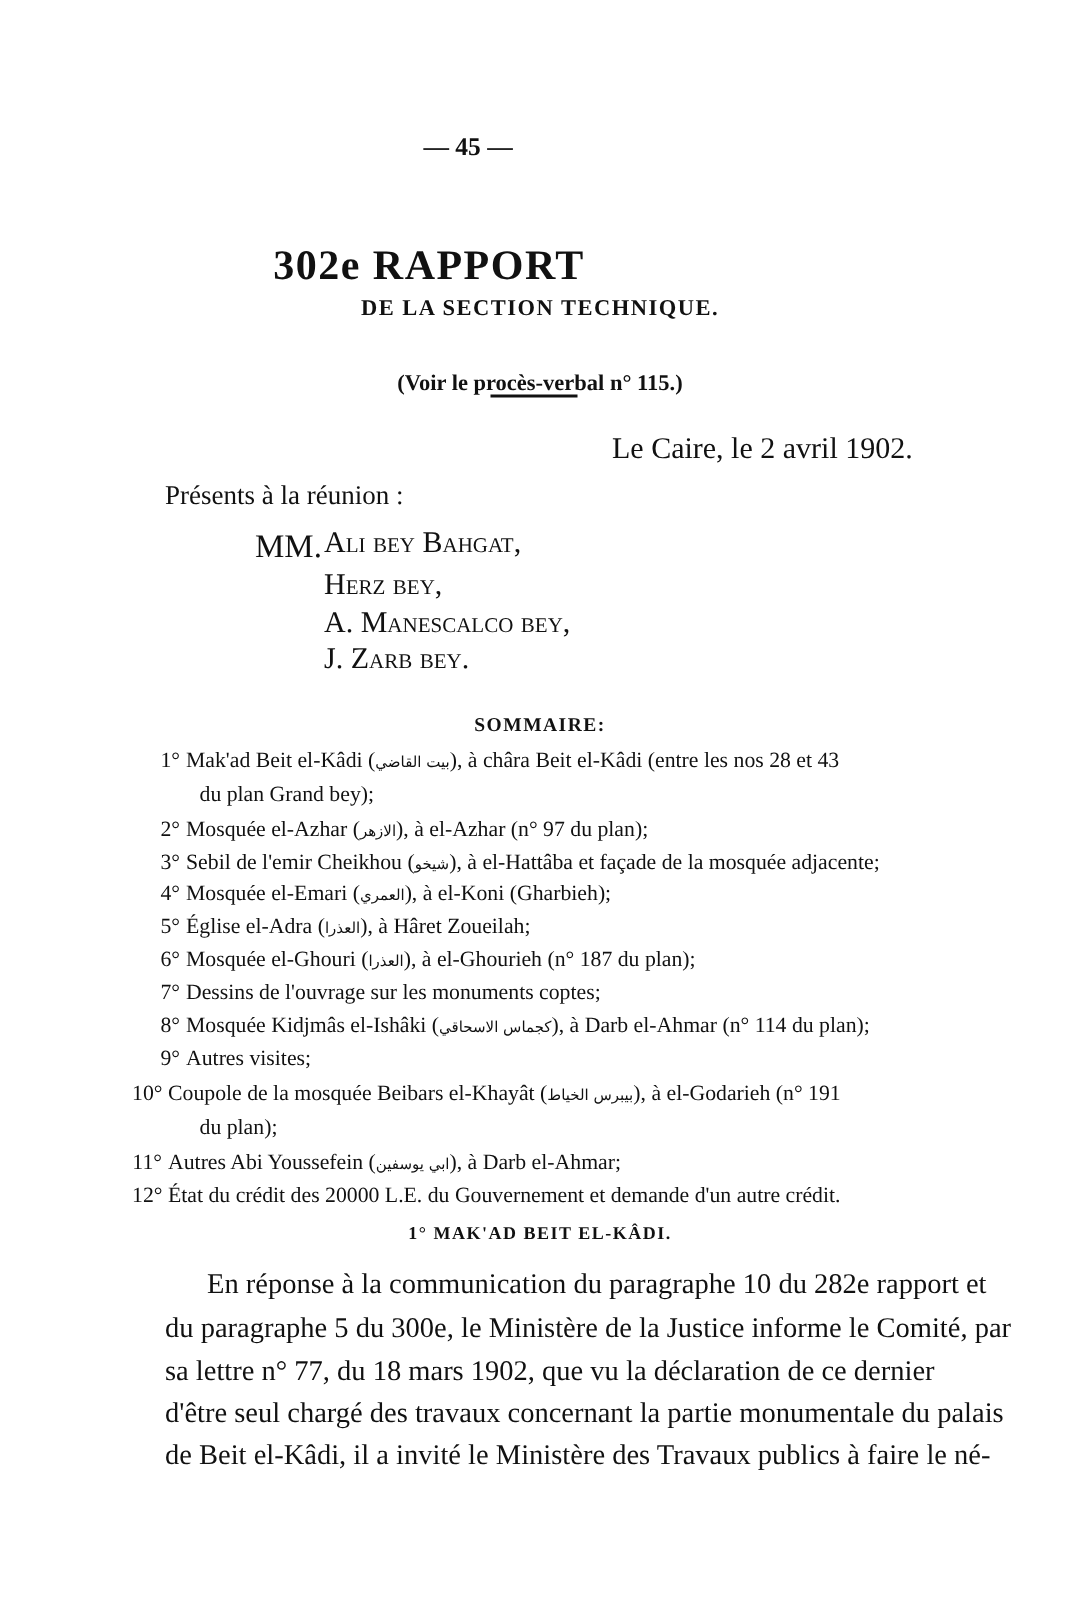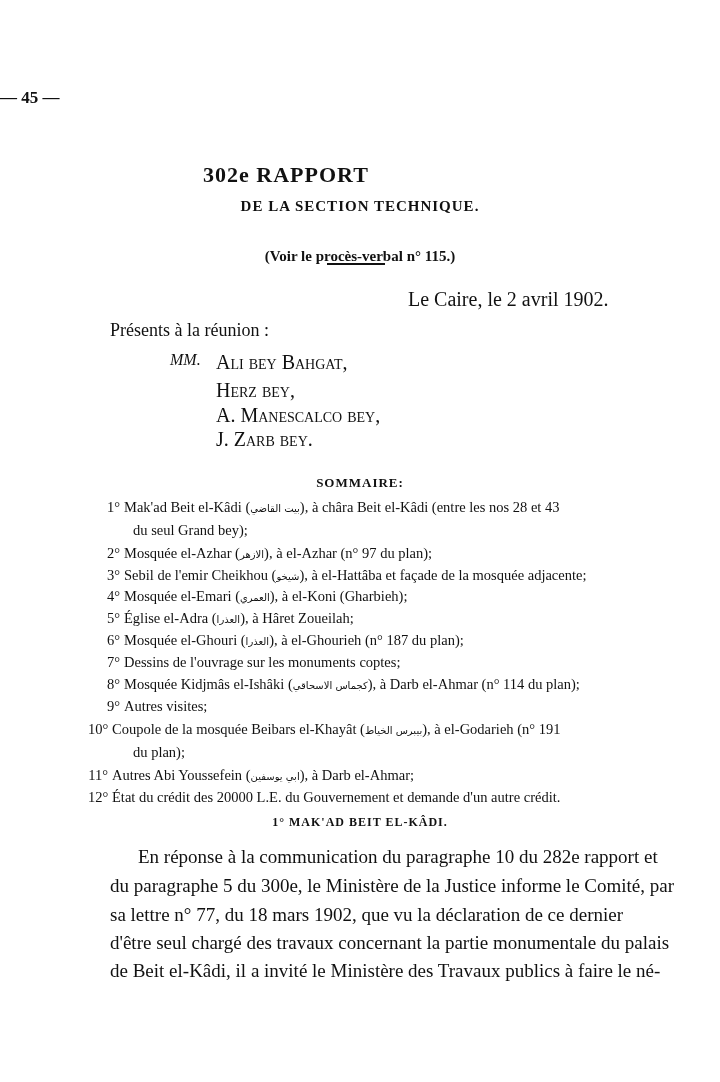--- a/index.html
+++ b/index.html
@@ -2,29 +2,29 @@
 <html><head>
   <meta charset="utf-8">
   <style>
     html, body { margin: 0; padding: 0; background: #ffffff; }
     body {
       width: 720px; height: 1082px; position: relative; overflow: hidden;
       font-family: "Liberation Serif", "DejaVu Serif", serif;
       color: #111111;
     }
     .abs { position: absolute; white-space: nowrap; }
-    .page-number { top: 88px; left: 0; width: 624px; font-size: 17px; font-weight: bold; }
-    .title { top: 162px; left: 0; width: 572px; text-align: center; font-size: 22px; font-weight: bold; letter-spacing: 1px; }
+    .page-number { top: 88px; left: 0; width: 624px; text-align: center; font-size: 17px; font-weight: bold; }
+    .title { top: 162px; left: 0; width: 572px; text-align: center; font-size: 28px; font-weight: bold; letter-spacing: 1px; }
     .subtitle { top: 198px; left: 0; width: 720px; text-align: center; font-size: 15px; font-weight: bold; letter-spacing: 1px; }
     .ref { top: 228px; left: 0; width: 720px; text-align: center; font-size: 15px; font-weight: bold; margin-top: 20px; }
     .rule { top: 263px; left: 327px; width: 58px; height: 2px; background: #111; }
     .date { top: 288px; left: 408px; font-size: 20px; }
     .present-label { top: 320px; left: 110px; font-size: 18px; }
     .member { font-size: 20px; }
-    .mm { top: 351px; left: 170px; font-size: 16px; font-style: italic; }
+    .mm { top: 351px; left: 170px; font-size: 22px; }
     .m1 { top: 351px; left: 216px; }
     .m2 { top: 379px; left: 216px; }
     .m3 { top: 404px; left: 216px; }
     .m4 { top: 428px; left: 216px; }
     .sc { font-variant: small-caps; }
     .sommaire { top: 475px; left: 0; width: 720px; text-align: center; font-size: 13px; font-weight: bold; letter-spacing: 1px; }
     .item { font-size: 14.5px; left: 100px; }
     .item .num { display: inline-block; width: 20px; text-align: right; margin-right: 4px; }
     .item .ar { font-family: "DejaVu Sans", sans-serif; font-size: 10px; }
     .cont { left: 133px; font-size: 14.5px; }
@@ -46,21 +46,21 @@
 <div class="abs mm">MM.</div>
 <div class="abs member m1 sc">Ali bey Bahgat,</div>
 <div class="abs member m2 sc">Herz bey,</div>
 <div class="abs member m3 sc">A. Manescalco bey,</div>
 <div class="abs member m4 sc">J. Zarb bey.</div>
 
 <div class="abs sommaire">SOMMAIRE:</div>
 
 <div id="sommaire-list">
     <div class="abs item" style="top: 499px; left: 100px;"><span class="num">1°</span><span>Mak'ad Beit el-Kâdi (</span><span class="ar" dir="rtl">بيت القاضي</span><span>), à châra Beit el-Kâdi (entre les nos 28 et 43</span></div>
-    <div class="abs cont" style="top: 522px;">du seul Grand bey);</div>
+    <div class="abs cont" style="top: 522px;">du plan Grand bey);</div>
     <div class="abs item" style="top: 545px; left: 100px;"><span class="num">2°</span><span>Mosquée el-Azhar (</span><span class="ar" dir="rtl">الازهر</span><span>), à el-Azhar (n° 97 du plan);</span></div>
     <div class="abs item" style="top: 567px; left: 100px;"><span class="num">3°</span><span>Sebil de l'emir Cheikhou (</span><span class="ar" dir="rtl">شيخو</span><span>), à el-Hattâba et façade de la mosquée adjacente;</span></div>
     <div class="abs item" style="top: 588px; left: 100px;"><span class="num">4°</span><span>Mosquée el-Emari (</span><span class="ar" dir="rtl">العمري</span><span>), à el-Koni (Gharbieh);</span></div>
     <div class="abs item" style="top: 610px; left: 100px;"><span class="num">5°</span><span>Église el-Adra (</span><span class="ar" dir="rtl">العذرا</span><span>), à Hâret Zoueilah;</span></div>
     <div class="abs item" style="top: 632px; left: 100px;"><span class="num">6°</span><span>Mosquée el-Ghouri (</span><span class="ar" dir="rtl">العذرا</span><span>), à el-Ghourieh (n° 187 du plan);</span></div>
     <div class="abs item" style="top: 654px; left: 100px;"><span class="num">7°</span><span>Dessins de l'ouvrage sur les monuments coptes;</span></div>
     <div class="abs item" style="top: 676px; left: 100px;"><span class="num">8°</span><span>Mosquée Kidjmâs el-Ishâki (</span><span class="ar" dir="rtl">كجماس الاسحاقي</span><span>), à Darb el-Ahmar (n° 114 du plan);</span></div>
     <div class="abs item" style="top: 698px; left: 100px;"><span class="num">9°</span><span>Autres visites;</span></div>
     <div class="abs item" style="top: 721px; left: 88px;"><span class="num">10°</span><span>Coupole de la mosquée Beibars el-Khayât (</span><span class="ar" dir="rtl">بيبرس الخياط</span><span>), à el-Godarieh (n° 191</span></div>
     <div class="abs cont" style="top: 744px;">du plan);</div>

